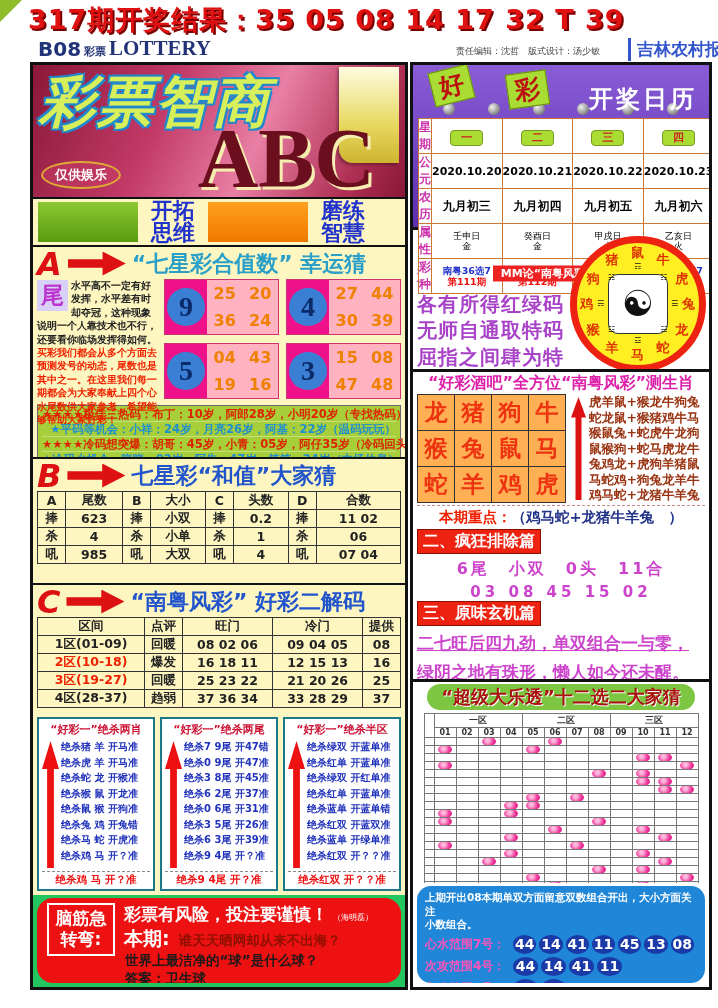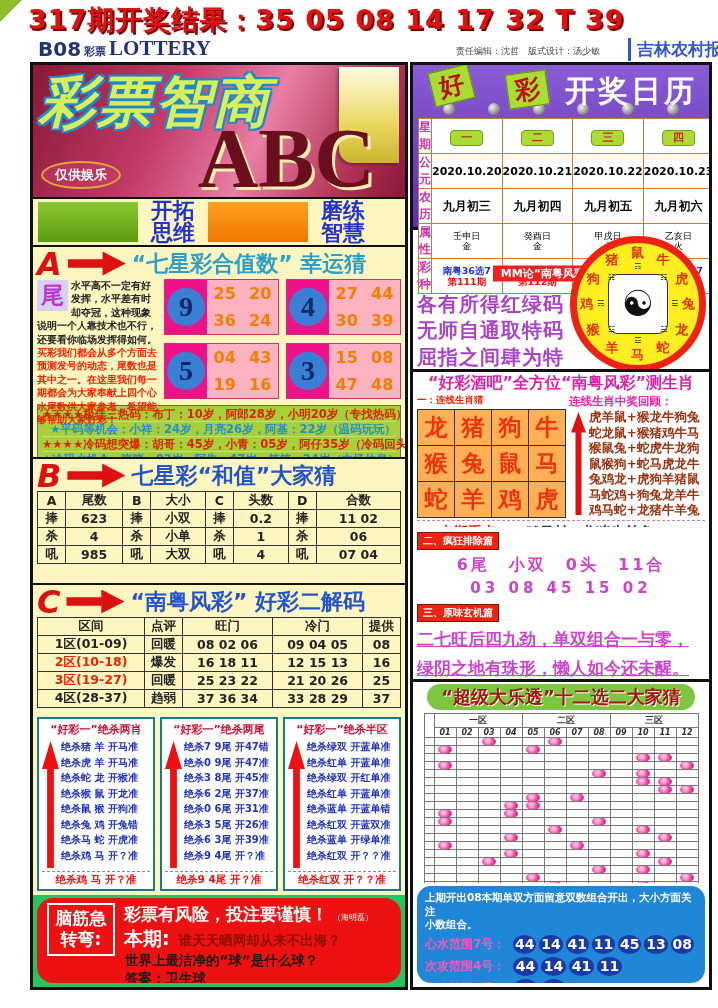--- a/index.html
+++ b/index.html
@@ -90,21 +90,21 @@
 .joke-issue{font-size:19px;font-weight:bold;margin-right:4px;}
 .joke-q1{font-size:13.5px;font-weight:bold;color:#8c1000;}
 .joke-q2{font-size:13.5px;font-weight:bold;color:#1a1a1a;margin-left:78px;}
 .joke-ans{font-size:13.5px;font-weight:bold;color:#1a1a1a;margin-left:78px;}
 
 .calendar{height:162px;flex:none;background:linear-gradient(#8a5cd6,#5b2fae);padding:2px;position:relative;}
 .cal-top{height:36px;position:relative;}
 .cal-logo{position:absolute;background:#aadd33;color:#bb1111;font-size:25px;font-weight:bold;padding:0 7px;border:1px solid #668811;}
 .cal-logo.l1{left:16px;top:1px;transform:rotate(-14deg);}
 .cal-logo.l2{left:92px;top:5px;transform:rotate(-8deg);}
-.cal-title{position:absolute;right:10px;top:4px;font-size:30px;color:#fff;font-weight:bold;letter-spacing:3px;}
+.cal-title{position:absolute;right:10px;top:16px;font-size:24px;color:#fff;font-weight:bold;letter-spacing:3px;}
 .cal-holes{display:flex;justify-content:space-around;margin:0 12px;height:13px;}
 .hole{width:12px;height:12px;border-radius:50%;background:radial-gradient(circle at 35% 35%,#eee,#555);}
 .cal-table{width:calc(100% - 6px);margin:2px 3px;border-collapse:collapse;background:#fff;}
 .cal-table td{border:1px solid #cc7733;text-align:center;padding:0;}
 .cal-label{color:#cc33aa;font-weight:bold;font-size:12px;width:36px;height:20px;}
 .week-badge{display:inline-block;background:#aadd33;color:#cc2222;font-weight:bold;font-size:11px;padding:0 10px;border-radius:4px;border:1px solid #779922;line-height:1.3;}
 .cal-date{font-size:11px;font-weight:bold;height:20px;}
 .cal-lunar{font-size:12px;font-weight:bold;height:20px;}
 .cal-attr{font-size:9px;font-weight:normal;line-height:1.15;}
 .cal-game{font-size:9.5px;color:#2233cc;font-weight:bold;line-height:1.2;}
@@ -137,32 +137,32 @@
 .review-body{display:flex;flex:1;}
 .review-arrow{width:15px;flex:none;background:#dd1111;margin:3px 3px 3px 0;
   clip-path:polygon(50% 0,100% 20%,70% 20%,70% 100%,30% 100%,30% 20%,0 20%);}
 .review-lines div{font-size:12.5px;color:#993311;font-weight:bold;line-height:1.24;white-space:nowrap;}
 .zs-focus{border-top:1px dashed #cc8888;border-bottom:1px dashed #cc8888;margin-top:2px;padding:2px 0;font-size:14.5px;font-weight:bold;text-align:center;white-space:nowrap;}
 .zs-focus .lab{color:#ee2200;}
 .zs-focus .val{color:#223388;}
 
 .exsec{height:72px;flex:none;padding:2px 4px;background:#fff;}
 .mysec{height:80px;flex:none;padding:2px 4px;background:#fff;}
-.badge{display:inline-block;background:#ee2211;color:#fff;font-size:10px;font-weight:bold;padding:1px 5px;border:1px solid #881100;}
+.badge{display:inline-block;background:#ee2211;color:#fff;font-size:16px;font-weight:bold;padding:1px 5px;border:1px solid #881100;}
 .ex-line1{font-size:16px;color:#cc44cc;font-weight:bold;text-align:center;margin:5px 0 3px;letter-spacing:3px;}
 .ex-line2{font-size:15px;color:#cc44cc;font-weight:bold;text-align:center;letter-spacing:4px;}
 .my-line{font-size:17px;color:#cc44cc;font-weight:bold;margin:6px 0;white-space:nowrap;text-decoration:underline;}
 
 .lotto{height:204px;flex:none;border-top:3px solid #111;padding:2px 4px;background:#fff;overflow:hidden;}
 .lotto-title{width:fit-content;margin:0 auto;background:#7cc642;border-radius:18px;padding:1px 14px;
   font-size:18px;font-weight:bold;color:#aa1111;text-shadow:1px 1px 0 #fff;white-space:nowrap;}
 .lotto-table{border-collapse:collapse;margin:3px auto 0;}
 .lotto-table td,.lotto-table th{border:1px solid #777;padding:0;}
 .lt-zone{font-size:9px;font-weight:bold;color:#333;height:11px;}
-.lt-col{font-size:8px;font-weight:bold;color:#333;width:22px;height:10px;text-align:center;font-style:italic;}
+.lt-col{font-size:8px;font-weight:bold;color:#333;width:22px;height:10px;text-align:center;}
 .lt-first{width:10px;}
 .lt-cell{height:7px;text-align:center;overflow:visible;}
 .dot{display:block;width:14px;height:9px;margin:-1px auto;border-radius:50%;
   background:radial-gradient(circle at 40% 40%,#ffbbdd 15%,#ee3399 60%,#cc1177);}
 
 .bbox{flex:1;margin:3px 4px 4px;background:#1f86d8;border-radius:14px;padding:5px 8px;overflow:hidden;}
 .bb-note{color:#fff;font-size:10.5px;font-weight:bold;line-height:1.3;}
 .bb-row{display:flex;align-items:center;margin-top:3px;}
 .bb-label{color:#ff55bb;font-size:12px;font-weight:bold;width:88px;flex:none;white-space:nowrap;}
 .bb-num{display:inline-flex;align-items:center;justify-content:center;width:25px;height:19px;margin-right:3px;
@@ -550,24 +550,20 @@
               <span class="trigram" style="left: 30.837px; top: 30.837px;">☵</span>
               <span class="trigram" style="left: 57px; top: 20px;">☶</span>
               <span class="trigram" style="left: 83.163px; top: 30.837px;">☷</span>
             </div>
         </div>
       </div>
     </div>
 
     <div class="zsec">
       <div class="zs-title">“好彩酒吧”全方位“南粤风彩”测生肖</div>
-      <div class="zs-row1">
-        <span class="zs-sub">一：连线生肖猜</span>
-        <span class="review-title">连线生肖中奖回顾：</span>
-      </div>
       <div class="zs-body">
         <table class="zs-grid">
             <tbody>
               <tr>
                 <td>龙</td>
                 <td>猪</td>
                 <td>狗</td>
                 <td>牛</td>
               </tr>
               <tr>

